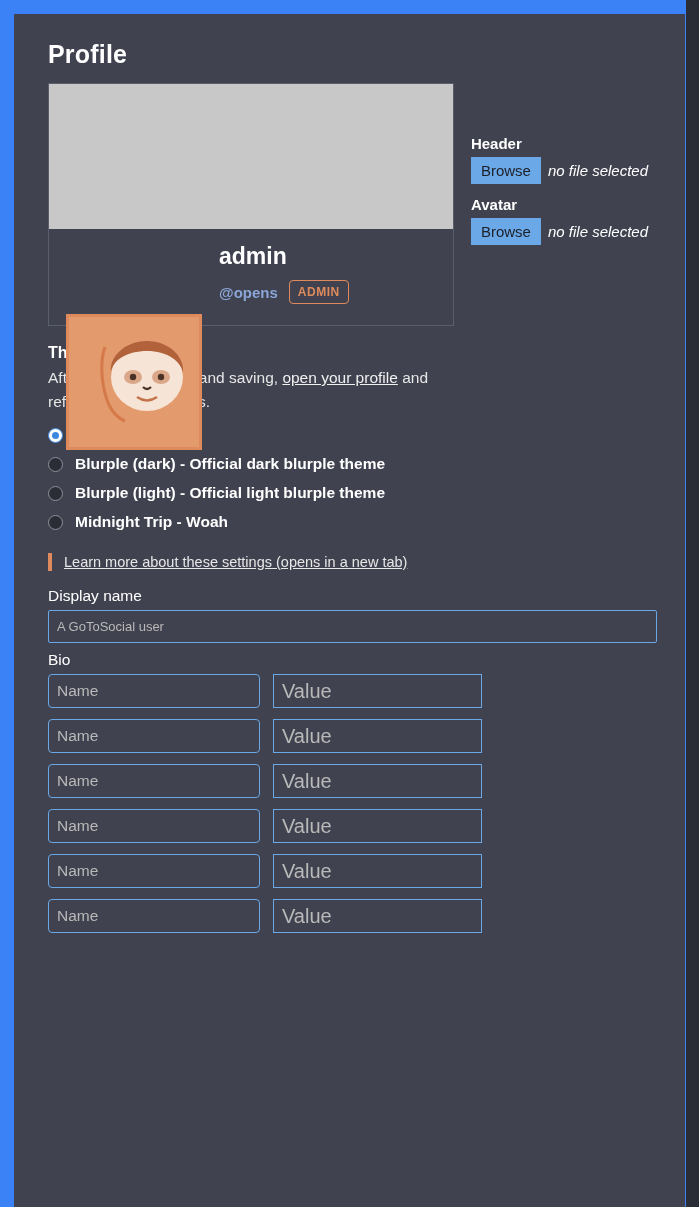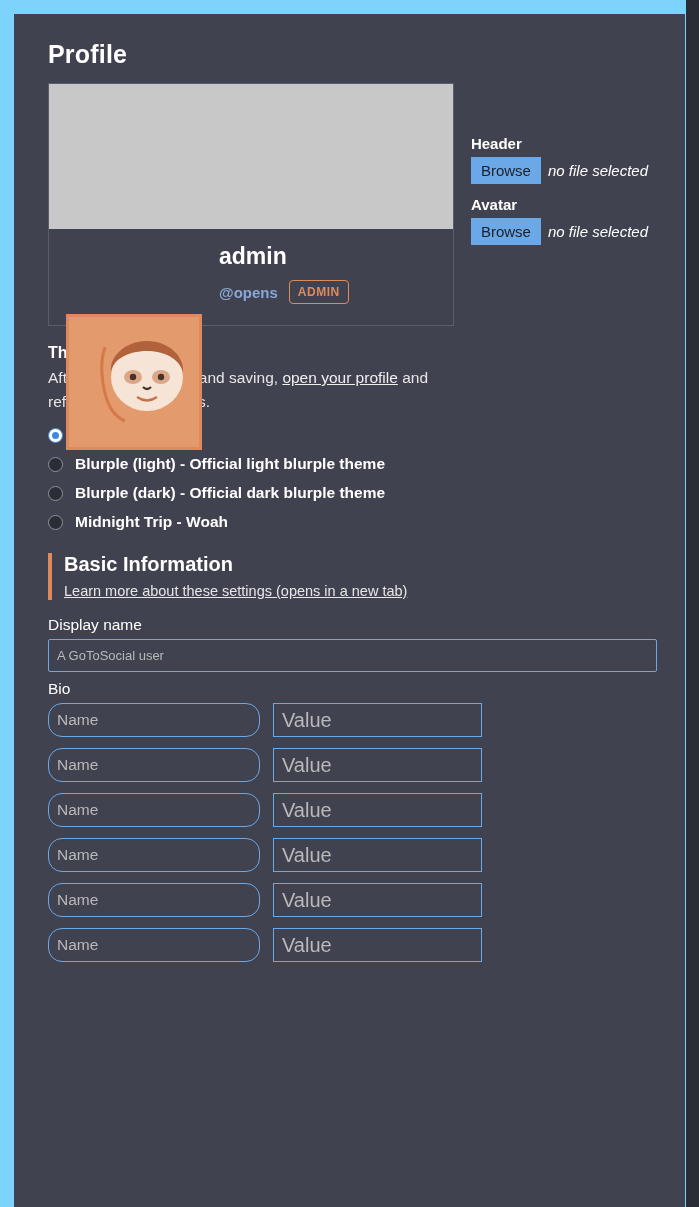--- a/index.html
+++ b/index.html
@@ -6,21 +6,21 @@
   html, body {
     margin: 0; padding: 0;
     background: #2b2d36;
     width: 699px; height: 1207px;
     font-family: "Liberation Sans", sans-serif;
     overflow: hidden;
   }
   #page {
     position: relative;
     width: 686px; height: 1207px;
-    background: #7dd3fc;
+    background: #3b82f6;
     padding-left: 23px;
   }
   .panel {
     position: absolute;
     left: 14px; top: 14px;
     width: 671px;
     min-height: 1193px;
     background: #40424f;
     padding: 26px 24px 0 34px;
   }
@@ -224,21 +224,21 @@
   }
   .field-row { display: flex; gap: 13px; margin-bottom: 11px; }
   .pf-name {
     width: 212px; height: 34px;
     background: #40424f;
     border: 1px solid #6aa8e8;
     color: #c6c6c6;
     font-size: 15.5px;
     font-family: "Liberation Sans", sans-serif;
     padding: 4px 8px;
-    border-radius: 14px;
+    border-radius: 4px;
   }
   .pf-value {
     width: 209px; height: 34px;
     background: #40424f;
     border: 1px solid #6aa8e8;
     color: #c6c6c6;
     font-size: 20px;
     font-family: "Liberation Sans", sans-serif;
     padding: 4px 8px;
     border-radius: 0;
@@ -299,34 +299,33 @@
     <div class="section-label">Theme</div>
     <div class="theme-desc"><span>After choosing theme and saving, </span><a href="#" class="theme-link">open your profile</a><span> and refresh to see changes.</span></div>
 
     <div>
       <div class="radio-row">
         <span class="radio checked"></span>
         <span class="radio-label">Default</span>
       </div>
       <div class="radio-row">
         <span class="radio"></span>
-        <span class="radio-label">Blurple (light) - Official light blurple theme</span>
+        <span class="radio-label">Blurple (dark) - Official dark blurple theme</span>
       </div>
       <div class="radio-row">
         <span class="radio"></span>
-        <span class="radio-label">Blurple (dark) - Official dark blurple theme</span>
+        <span class="radio-label">Blurple (light) - Official light blurple theme</span>
       </div>
       <div class="radio-row">
         <span class="radio"></span>
         <span class="radio-label">Midnight Trip - Woah</span>
       </div>
     </div>
 
     <div class="basic-block">
-      <div class="basic-title">Basic Information</div>
       <a href="#" class="learn-link">Learn more about these settings (opens in a new tab)</a>
     </div>
 
     <div class="field-label">Display name</div>
     <input class="text-input" type="text" placeholder="A GoToSocial user" style="">
 
     <div class="field-label">Bio</div>
 
 
     <div>

